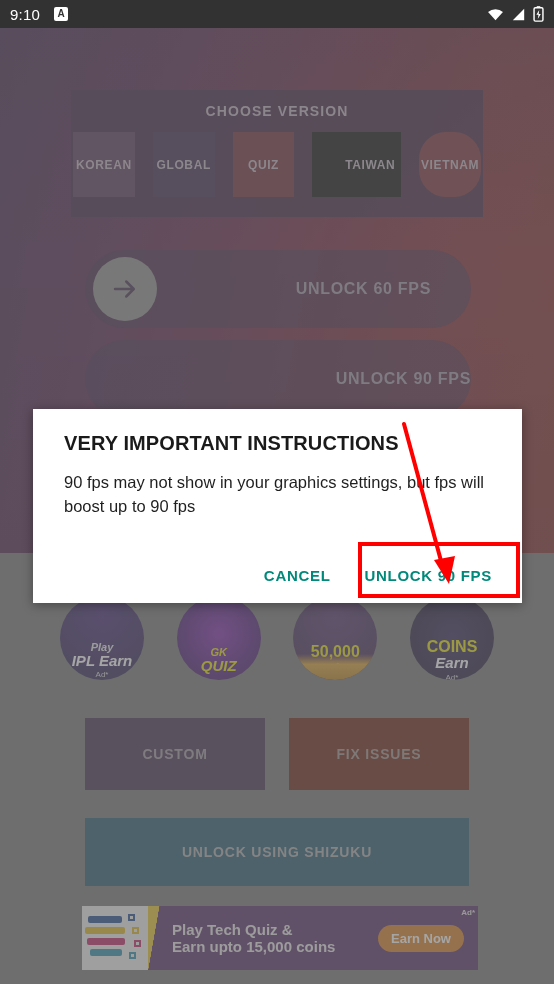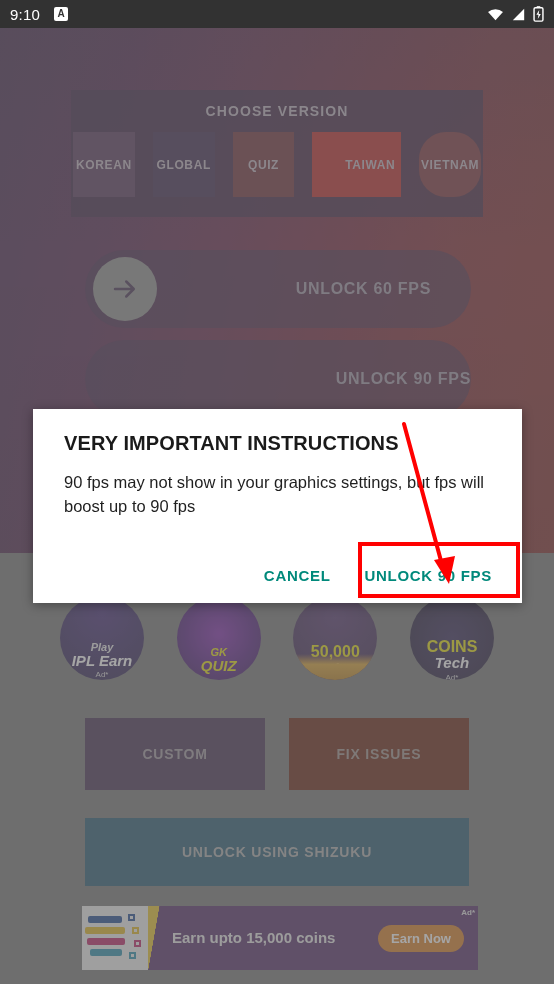--- a/index.html
+++ b/index.html
@@ -135,21 +135,21 @@
   }
   #version-row { display: flex; height: 65px; padding: 0 2px; gap: 18px; }
   .version-tab {
     flex: 1; display: flex; align-items: center; justify-content: center;
     font-size: 12px; font-weight: bold; letter-spacing: .6px;
     color: #bdb0bd;
   }
   .version-tab.v0 { background: #4d2b51; }
   .version-tab.v1 { background: #321c44; }
   .version-tab.v2 { background: #66232f; }
-  .version-tab.v3 { background: #b91c1c; padding-left: 27px; }
+  .version-tab.v3 { background: #000000; padding-left: 27px; }
   .version-tab.v4 { background: #742630; border-radius: 27px; }
 
   
   .fps-pill {
     position: absolute; left: 85px;
     width: 386px; height: 78px;
     background: rgba(52,29,66,.62);
     border-radius: 40px;
     display: flex; align-items: center;
   }
@@ -351,21 +351,21 @@
         <div class="l1">GK</div>
         <div class="l2">QUIZ</div>
       </div>
       <div class="ad-circle ad-c2">
         <div class="l1">50,000</div>
         <div class="l2">Coins</div>
         <div class="coins-pile"></div>
       </div>
       <div class="ad-circle ad-c3">
         <div class="l1">COINS</div>
-        <div class="l2">Tech</div>
+        <div class="l2">Earn</div>
         <div class="l3">Ad*</div>
       </div>
     </div>
 
     <div class="sq-btn" id="btn-custom">
       <span>CUSTOM</span>
     </div>
     <div class="sq-btn" id="btn-fix">
       <span>FIX ISSUES</span>
     </div>
@@ -380,20 +380,21 @@
           <div class="bar b2"></div>
         <div class="bar b3"></div>
           <div class="bar b4"></div>
         <div class="dot d1"></div>
           <div class="dot d2"></div>
         <div class="dot d3"></div>
           <div class="dot d4"></div>
       </div>
       <div id="bottom-ad-wedge"></div>
       <div id="bottom-ad-text">
+        <div id="bottom-ad-l1">Play Tech Quiz &amp;</div>
         <div id="bottom-ad-l2">Earn upto 15,000 coins</div>
       </div>
       <div id="bottom-ad-cta">Earn Now</div>
       <div id="bottom-ad-tag">Ad*</div>
     </div>
 
   </div>
 
   <div id="scrim"></div>
 

